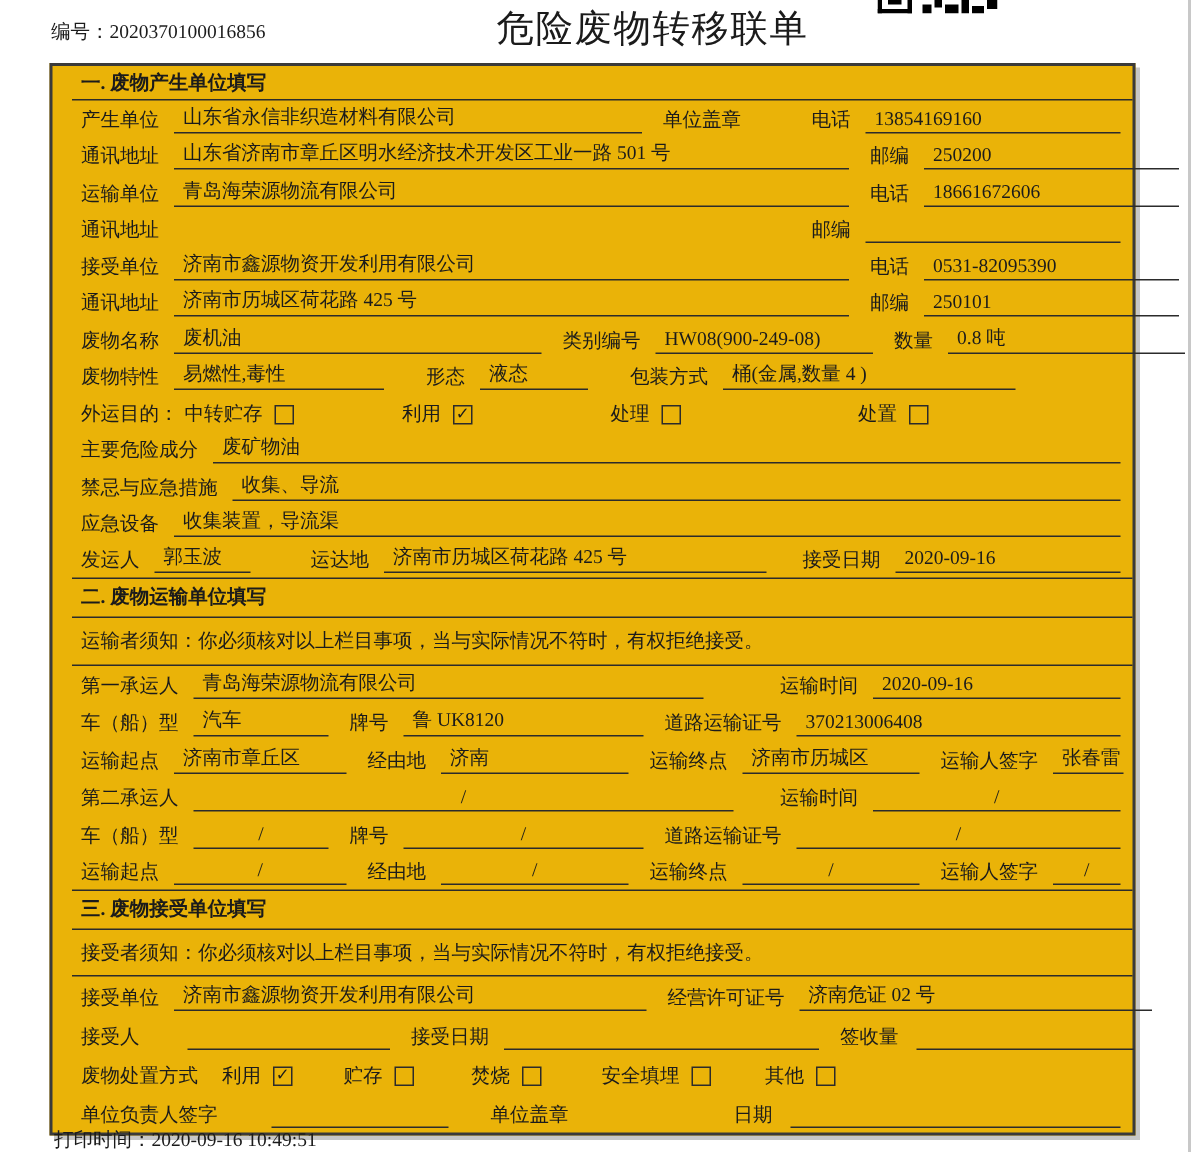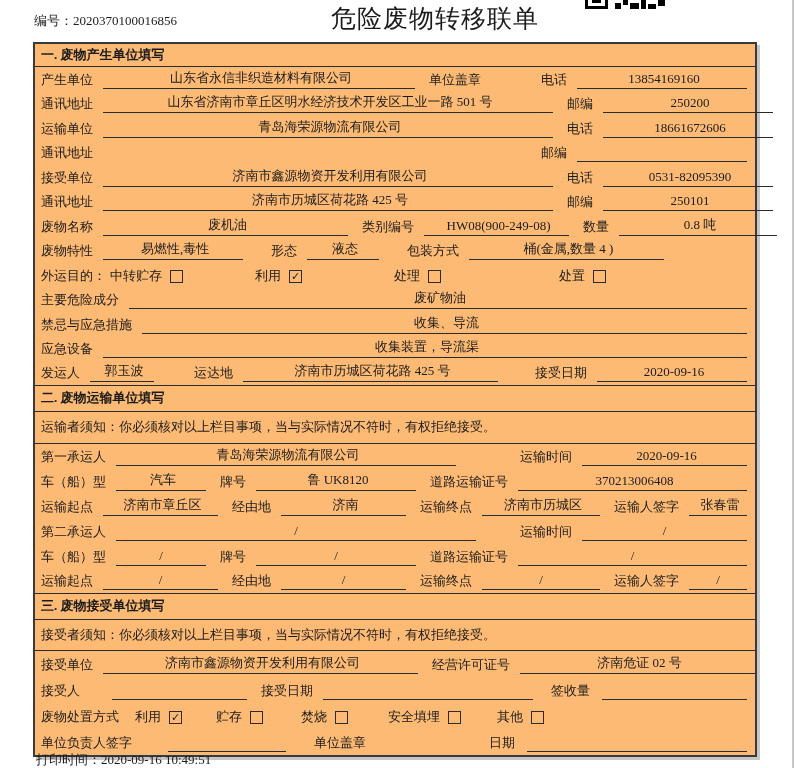--- a/index.html
+++ b/index.html
@@ -5,33 +5,33 @@
   html,body{margin:0;padding:0;background:#ffffff;}
   .page{position:relative;width:796px;height:768px;background:#ffffff;overflow:hidden;
         font-family:"Liberation Serif","DejaVu Serif",serif;font-size:13px;color:#1b1b1b;}
   .page-edge{position:absolute;right:2px;top:0;bottom:0;width:2px;background:#c8c8c8;}
   
   .serial{position:absolute;left:34px;top:12px;white-space:nowrap;}
   .doc-title{position:absolute;left:331px;top:2px;font-size:25px;font-weight:normal;white-space:nowrap;letter-spacing:1px;}
   .qr{position:absolute;left:585px;top:0;}
   
   .form{position:absolute;left:33px;top:42px;width:724px;box-sizing:border-box;
-        border:2px solid #3a3a3a;box-shadow:3px 3px 0 rgba(130,130,130,.45);background:#fdba74;}
+        border:2px solid #3a3a3a;box-shadow:3px 3px 0 rgba(130,130,130,.45);background:#eab308;padding-left:13px;}
   .sec-h{height:22px;display:flex;align-items:center;padding:0 6px;font-weight:bold;
          border-bottom:1px solid #2b2b2b;white-space:nowrap;}
   .sec-h.h25{height:25px;}
   .notice{height:31px;display:flex;align-items:center;padding:0 6px;border-bottom:1px solid #2b2b2b;white-space:nowrap;}
   .notice.h30{height:30px;}
   .row{height:24.5px;display:flex;align-items:flex-end;padding:0 8px 3px 6px;box-sizing:border-box;white-space:nowrap;}
   .row.h25{height:25px;}
   .row.h26{height:26px;}
   .row.sep{border-bottom:1px solid #2b2b2b;}
   .lbl{flex:0 0 auto;}
   .u{display:inline-block;border-bottom:1px solid #2b2b2b;margin:0 14px 0 10px;
-     padding:0 2px 1px 6px;box-sizing:border-box;flex:0 0 auto;min-height:17px;text-align:center;}
+     padding:0 2px 1px 6px;box-sizing:border-box;flex:0 0 auto;min-height:17px;}
   .u.fill{flex:1 1 auto;margin-right:0;}
   .u.ctr{text-align:center;padding-left:2px;}
   .u:last-child{margin-right:0;}
   .rg{margin-left:auto;display:flex;align-items:flex-end;flex:0 0 auto;}
   .rg .u{margin-right:0;}
   .opt{display:flex;align-items:flex-end;flex:0 0 auto;}
   .box{width:11px;height:11px;border:1px solid #2b2b2b;margin:0 0 2px 8px;
        font-size:11px;line-height:11px;text-align:center;flex:0 0 auto;}
   .footer{position:absolute;left:36px;top:751px;white-space:nowrap;}
 </style>

